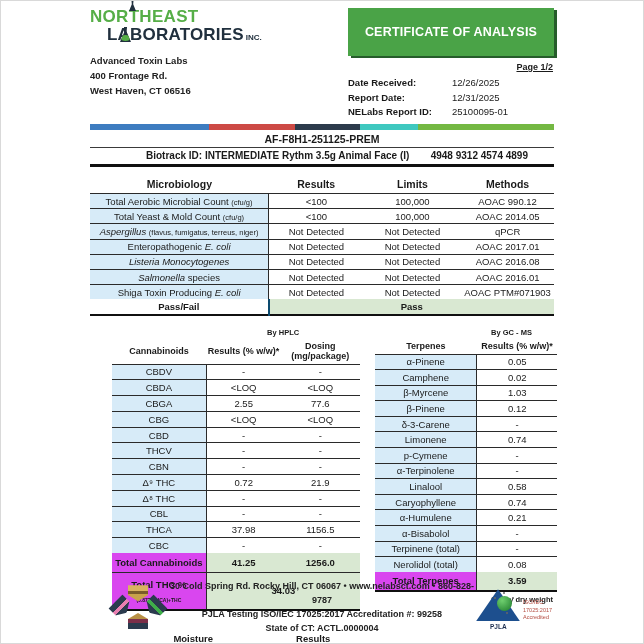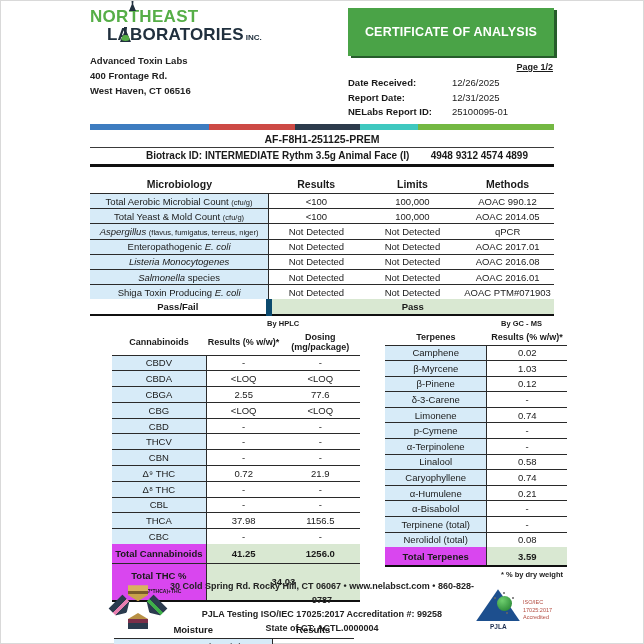--- a/index.html
+++ b/index.html
@@ -42,32 +42,32 @@
             font-weight:600;padding:2.5px 26px 3px 56px;border-bottom:3px solid #101010;}
 
   
   table{border-collapse:collapse;table-layout:fixed;}
   th{font-weight:700;}
   .lab-table td,.lab-table th{text-align:center;overflow:hidden;}
   .lab-table th{padding:2px 0 3px;border-bottom:1px solid #2a2a2a;}
   .lab-table td{border-bottom:1px solid #2a2a2a;}
   .lab-table tr:last-child td{border-bottom:none;}
   .namecell{background:#d7ebf8;border-right:1px solid #2a2a2a;}
-  .vline{border-right:6px solid #0c4a6e;}
+  .vline{border-right:2px solid #0c4a6e;}
   .green{background:#d9e8d2;font-weight:700;}
   .it{font-style:italic;}
   .sm{font-size:7.5px;}
 
   .micro{width:100%;margin-top:9px;border-bottom:2.5px solid #101010;font-size:9.5px;}
   .micro th{font-size:10.5px;}
   .micro td{padding:1.6px 0;}
   .passlabel{font-weight:700;}
 
   
-  .mid{display:flex;margin-top:3px;padding-left:22px;gap:25px;align-items:flex-start;}
+  .mid{display:flex;margin-top:12px;padding-left:22px;gap:15px;align-items:flex-start;}
   .method-label{font-size:7.5px;font-weight:700;text-align:center;margin-bottom:2px;}
   .method-hplc{margin-left:38%;width:62%;}
   .method-gcms{margin-left:50%;width:50%;}
   .cann{width:248px;border-bottom:2px solid #101010;font-size:9.5px;}
   .cann th{font-size:9px;}
   .cann td{padding:1.9px 0;}
   .cann .total-row td{padding:4px 0;}
   .cann .thc-row td{padding:6px 0;}
   .total-label{font-weight:700;background:#d946ef;border-right:1px solid #2a2a2a;}
   .thc-sub{font-size:5px;font-weight:700;}
@@ -335,20 +335,24 @@
               <col style="width:44%">
             </colgroup>
           <thead>
             <tr>
               <th>Terpenes</th>
               <th>Results (% w/w)*</th>
             </tr>
           </thead>
           <tbody>
 
+          <tr>
+              <td class="namecell">α-Pinene</td>
+              <td>0.05</td>
+            </tr>
               <tr>
               <td class="namecell">Camphene</td>
               <td>0.02</td>
             </tr>
               <tr>
               <td class="namecell">β-Myrcene</td>
               <td>1.03</td>
             </tr>
               <tr>
               <td class="namecell">β-Pinene</td>

